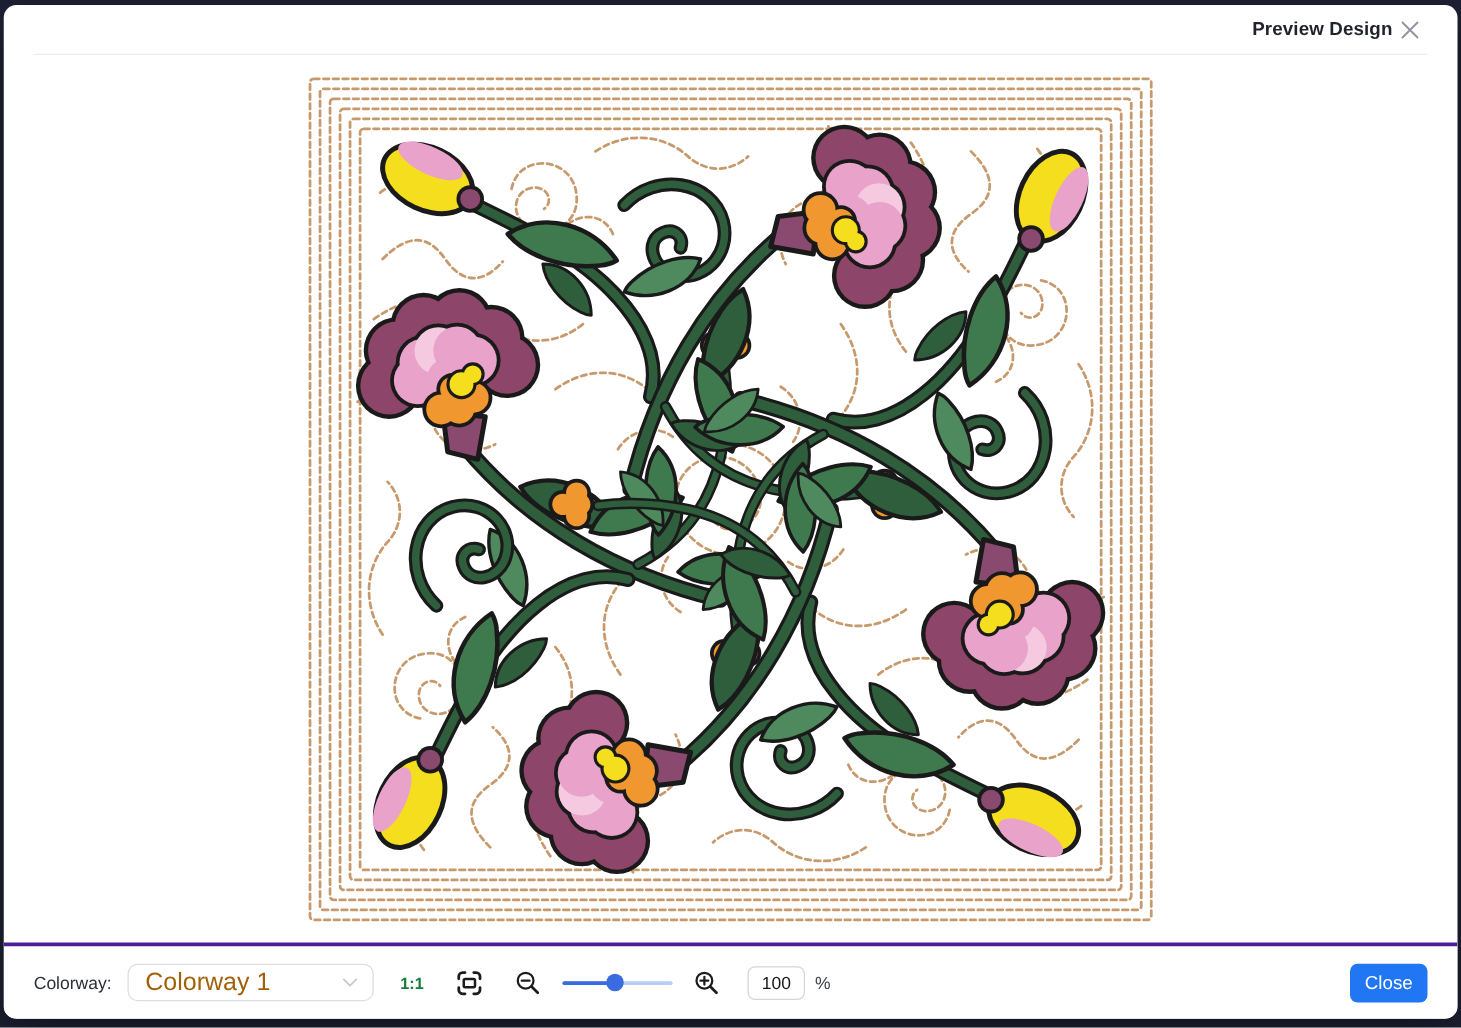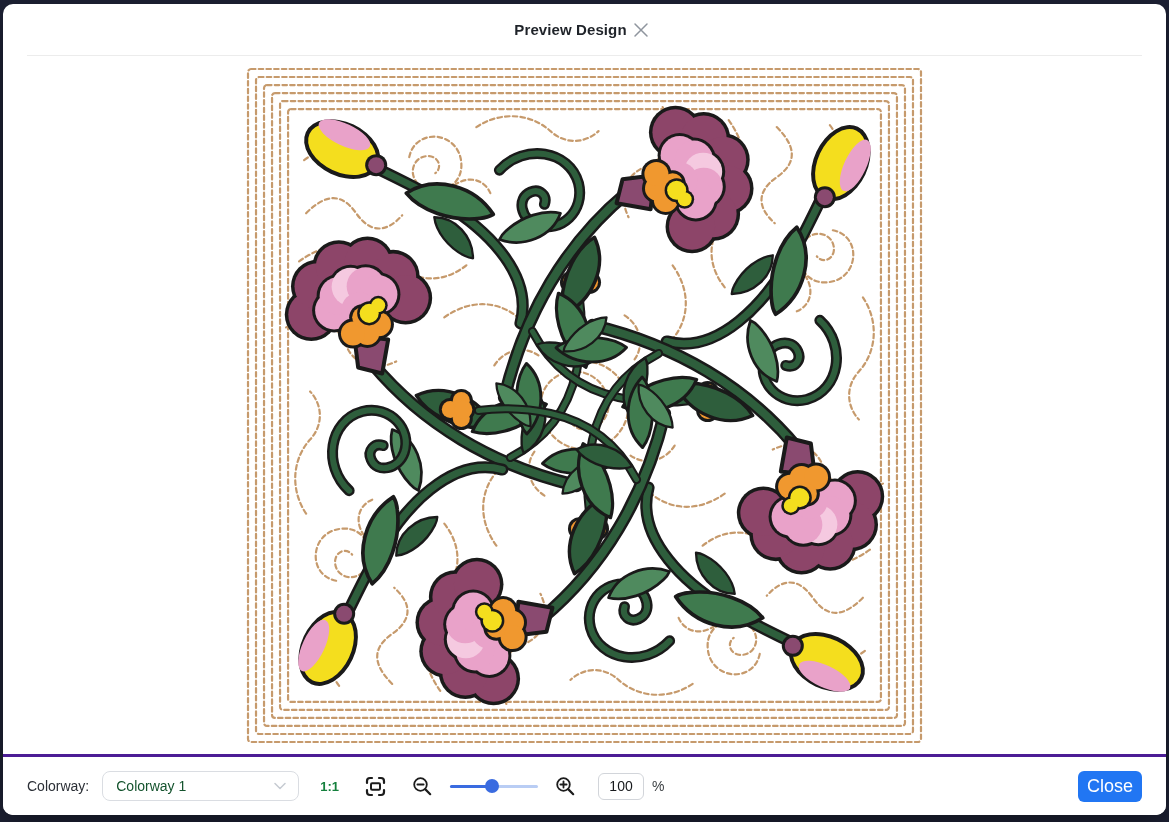--- a/index.html
+++ b/index.html
@@ -8,50 +8,50 @@
     --leaf-green:#2e5e3c; --leaf-green-mid:#3f7a4e; --leaf-green-light:#4f8a5e;
     --petal-pink:#e9a2c9; --petal-pink-light:#f5c9e0; --petal-plum:#8d4569;
     --calyx-purple:#8a4a70; --accent-orange:#f0982f; --accent-yellow:#f4de1e;
     --backdrop:#1d2134;
   }
   *{box-sizing:border-box;margin:0;padding:0}
   html,body{width:1169px;height:822px;overflow:hidden}
   body{background:var(--backdrop);font-family:"Liberation Sans",sans-serif;position:relative}
   .dialog{position:absolute;left:3px;top:4px;right:3px;bottom:7px;background:#fff;
     border-radius:10px;display:flex;flex-direction:column;box-shadow:0 12px 34px rgba(0,0,0,.4);overflow:hidden}
-  .dlg-header{height:52px;margin:0 24px;flex:0 0 auto;display:flex;align-items:center;
-    justify-content:center;border-bottom:1px solid #ececec}
+  .dlg-header{height:40px;margin:0 24px;flex:0 0 auto;display:flex;align-items:center;
+    justify-content:flex-end;border-bottom:1px solid #ececec}
   .dlg-title{font-size:15px;font-weight:700;color:#1f2329;letter-spacing:.1px}
   .x-btn{width:28px;height:28px;display:flex;align-items:center;justify-content:center;
     border:none;background:transparent;cursor:pointer}
   .dlg-body{flex:1 1 auto;display:flex;align-items:center;justify-content:center;overflow:hidden}
   .design-wrap{width:681px;height:681px}
   .dlg-footer{height:61px;flex:0 0 auto;border-top:3px solid #4c1d95;display:flex;
     align-items:center;padding:0 24px;gap:0;background:#fff}
   .cw-label{font-size:14px;color:#2b2f36}
   .cw-select{margin-left:13px;width:197px;height:30px;border:1px solid #dadde2;border-radius:8px;
     background:#fff;display:flex;align-items:center;justify-content:space-between;
     padding:0 12px 0 13px;cursor:pointer}
-  .cw-select span{font-size:14px;color:#14532d}
+  .cw-select span{font-size:20px;color:#a16207}
   .ratio-btn{margin-left:21px;border:none;background:transparent;font-size:13px;font-weight:700;
     color:#15803d;cursor:pointer;font-family:inherit}
   .icon-btn{border:none;background:transparent;display:flex;align-items:center;justify-content:center;cursor:pointer}
   .fit-btn{margin-left:25px}
   .zo-btn{margin-left:25px}
   .zi-btn{margin-left:17px}
   .slider{margin-left:17px;position:relative;width:88px;height:14px;cursor:pointer}
   .slider .track{position:absolute;left:0;right:0;top:5.5px;height:3px;border-radius:2px;background:var(--slider-track)}
   .slider .fill{position:absolute;left:0;top:5.5px;height:3px;border-radius:2px;background:var(--slider-active)}
   .slider .thumb{position:absolute;top:0;width:14px;height:14px;border-radius:50%;
     background:var(--slider-active);transform:translateX(-7px)}
   .pct-input{margin-left:22px;width:46px;height:27px;border:1px solid #d2d5da;border-radius:6px;
     text-align:center;font-size:14px;color:#17191c;font-family:inherit;outline:none}
   .pct-sign{margin-left:8px;font-size:14px;color:#3c4043}
   .close-btn{margin-left:auto;min-width:62px;height:31px;background:var(--accent-blue);color:#fff;
-    border:none;border-radius:6px;font-size:18px;font-family:inherit;cursor:pointer;padding:0 9px}
+    border:none;border-radius:6px;font-size:15px;font-family:inherit;cursor:pointer;padding:0 9px}
   
   .tan{stroke:var(--stipple-tan);stroke-width:2.2;fill:none;stroke-dasharray:4.5 3.2;stroke-linecap:round}
   .ol{stroke:var(--outline-black);fill:none;stroke-linecap:round}
   .gs{stroke:var(--leaf-green);fill:none;stroke-linecap:round}
   .leaf{fill:var(--leaf-green);stroke:var(--outline-black);stroke-width:3.4;stroke-linejoin:round}
   .leaf.alt{fill:var(--leaf-green-mid)}
   .leaf.alt2{fill:var(--leaf-green-light)}
   .blk{fill:var(--outline-black)}
   .plum{fill:var(--petal-plum)}
   .pink{fill:var(--petal-pink)}

